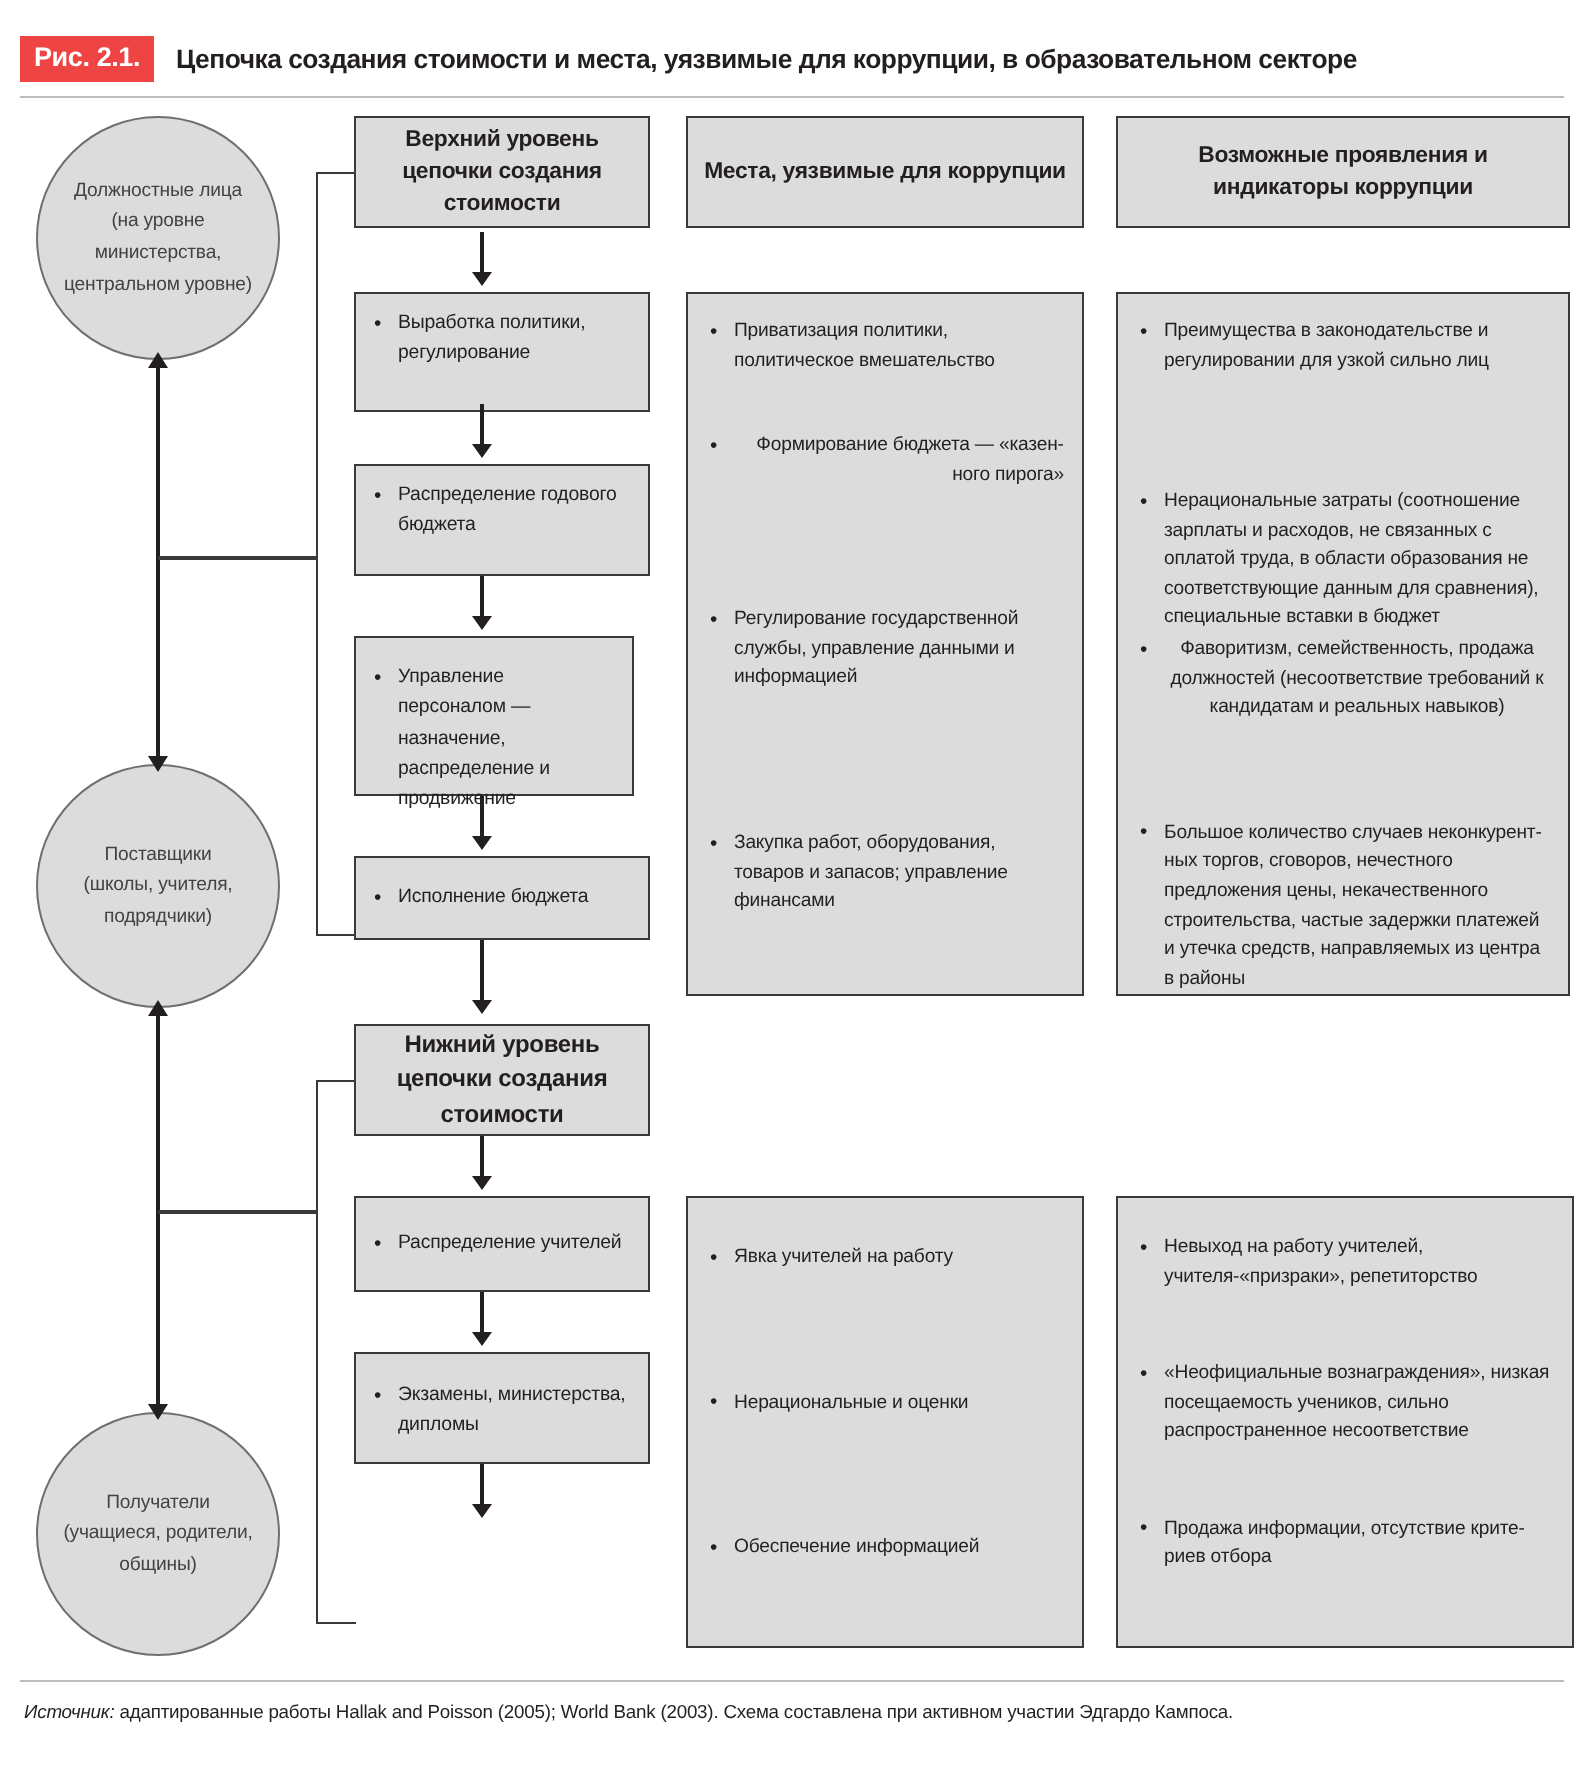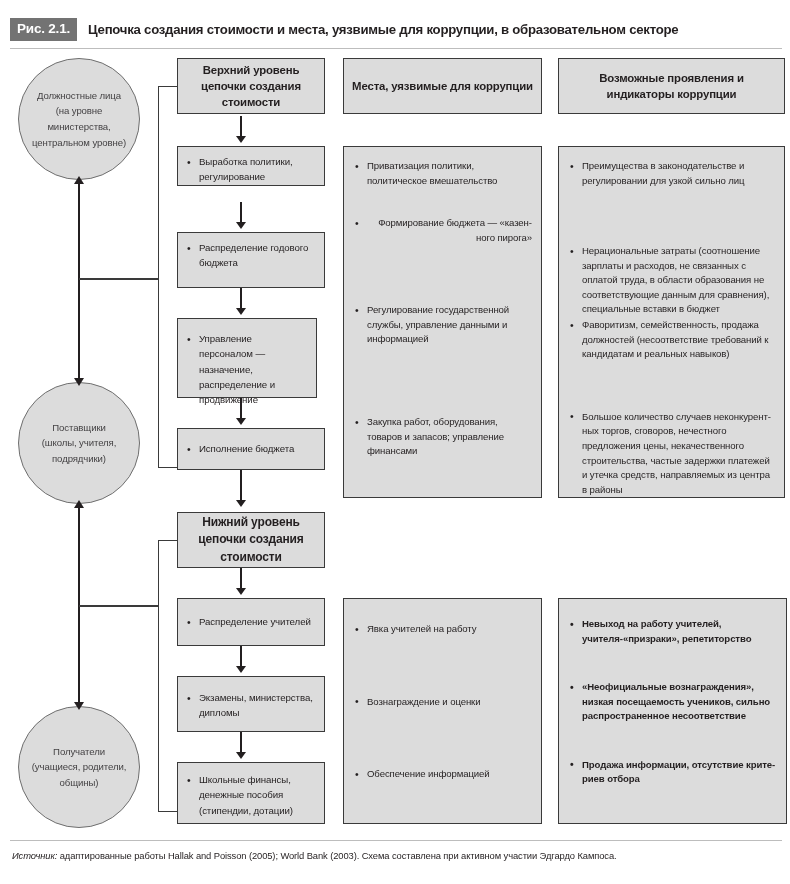--- a/index.html
+++ b/index.html
@@ -10,21 +10,21 @@
     color:#231f20;
     position:relative;
     overflow:hidden;
   }
   #stage{position:relative;width:790px;height:884px;}
 
   
   .fig-header{position:absolute;left:10px;top:18px;width:772px;height:26px;}
   .fig-tag{
     position:absolute;left:0;top:0;
-    background:#737373;color:#ffffff;
+    background:#ef4444;color:#ffffff;
     font-weight:bold;font-size:13.5px;
     padding:4px 7px 5px 7px;
     letter-spacing:-0.2px;
     line-height:1;
   }
   .fig-title{
     position:absolute;left:78px;top:4px;
     font-weight:bold;font-size:13.2px;
     letter-spacing:-0.25px;
     white-space:nowrap;
@@ -178,21 +178,21 @@
     <div class="btext">Места, уязвимые для коррупции</div>
   </div>
 
   <div class="box hdrbox" style="left:558px;top:58px;width:227px;height:56px;">
     <div class="btext">Возможные проявления и индикаторы коррупции</div>
   </div>
 
   <div class="varrow" style="left:239.8px;top:116px;height:22px;"></div>
   <div class="vhead" style="left:235.8px;top:136px;"></div>
 
-  <div class="box c1" style="left:177px;top:146px;width:148px;height:40px;">
+  <div class="box c1" style="left:177px;top:146px;width:148px;height:60px;">
     <ul class="blist">
       <li>Выработка политики, регулирование</li>
     </ul>
   </div>
 
   <div class="varrow" style="left:239.8px;top:202px;height:22px;"></div>
   <div class="vhead" style="left:235.8px;top:222px;"></div>
 
   <div class="box c1" style="left:177px;top:232px;width:148px;height:56px;">
     <ul class="blist">
@@ -239,53 +239,48 @@
 
   <div class="box c1" style="left:177px;top:676px;width:148px;height:56px;">
     <ul class="blist" style="padding-top:13px;">
       <li>Экзамены, министерства, дипломы</li>
     </ul>
   </div>
 
   <div class="varrow" style="left:239.8px;top:732px;height:22px;"></div>
   <div class="vhead" style="left:235.8px;top:752px;"></div>
 
-  <div class="box c1" style="left:177px;top:762px;width:148px;height:62px;">
-    <ul class="blist" style="padding-top:9px;">
-      <li>Школьные финансы, денежные пособия (стипендии, дотации)</li>
-    </ul>
-  </div>
 
   <div class="box bigbox" style="left:343px;top:146px;width:199px;height:352px;">
     <ul class="blist">
       <li style="margin-top:2px;">Приватизация политики, политическое вмешательство</li>
       <li style="margin-top:28px;text-align:right;">Формирование бюджета — «казен­ного пирога»</li>
       <li style="margin-top:58px;">Регулирование государственной службы, управление данными и информацией</li>
       <li style="margin-top:68px;">Закупка работ, оборудования, товаров и запасов; управление финансами</li>
     </ul>
   </div>
 
   <div class="box bigbox" style="left:343px;top:598px;width:199px;height:226px;">
     <ul class="blist">
       <li style="margin-top:13px;">Явка учителей на работу</li>
-      <li style="margin-top:58px;">Вознаграждение и оценки</li>
+      <li style="margin-top:58px;">Нерациональные и оценки</li>
       <li style="margin-top:58px;">Обеспечение информацией</li>
     </ul>
   </div>
 
   <div class="box bigbox" style="left:558px;top:146px;width:227px;height:352px;">
     <ul class="blist">
       <li style="margin-top:2px;">Преимущества в законодательстве и регулировании для узкой сильно лиц</li>
       <li style="margin-top:56px;">Нерациональные затраты (соотношение зарплаты и расходов, не связанных с оплатой труда, в области образования не соответствующие данным для сравне­ния), специальные вставки в бюджет</li>
-      <li style="margin-top:1px;">Фаворитизм, семейственность, продажа должностей (несоответствие требований к кандидатам и реальных навыков)</li>
+      <li style="margin-top:1px;text-align:center;">Фаворитизм, семейственность, продажа должностей (несоответствие требований к кандидатам и реальных навыков)</li>
       <li style="margin-top:48px;">Большое количество случаев неконкурент­ных торгов, сговоров, нечестного предложе­ния цены, некачественного строительства, частые задержки платежей и утечка средств, направляемых из центра в районы</li>
     </ul>
   </div>
 
-  <div class="box bigbox" style="left:558px;top:598px;width:229px;height:226px;font-weight:bold;">
+  <div class="box bigbox" style="left:558px;top:598px;width:229px;height:226px;">
     <ul class="blist">
       <li style="margin-top:8px;">Невыход на работу учителей, учителя-«призраки», репетиторство</li>
       <li style="margin-top:34px;">«Неофициальные вознаграждения», низкая посещаемость учеников, сильно распространенное несоответствие</li>
       <li style="margin-top:34px;">Продажа информации, отсутствие крите­риев отбора</li>
     </ul>
   </div>
 
   <div class="src-rule"></div>
   <div class="source">
     <i>Источник:</i><span> адаптированные работы Hallak and Poisson (2005); World Bank (2003). Схема составлена при активном участии Эдгардо Кампоса.</span>

